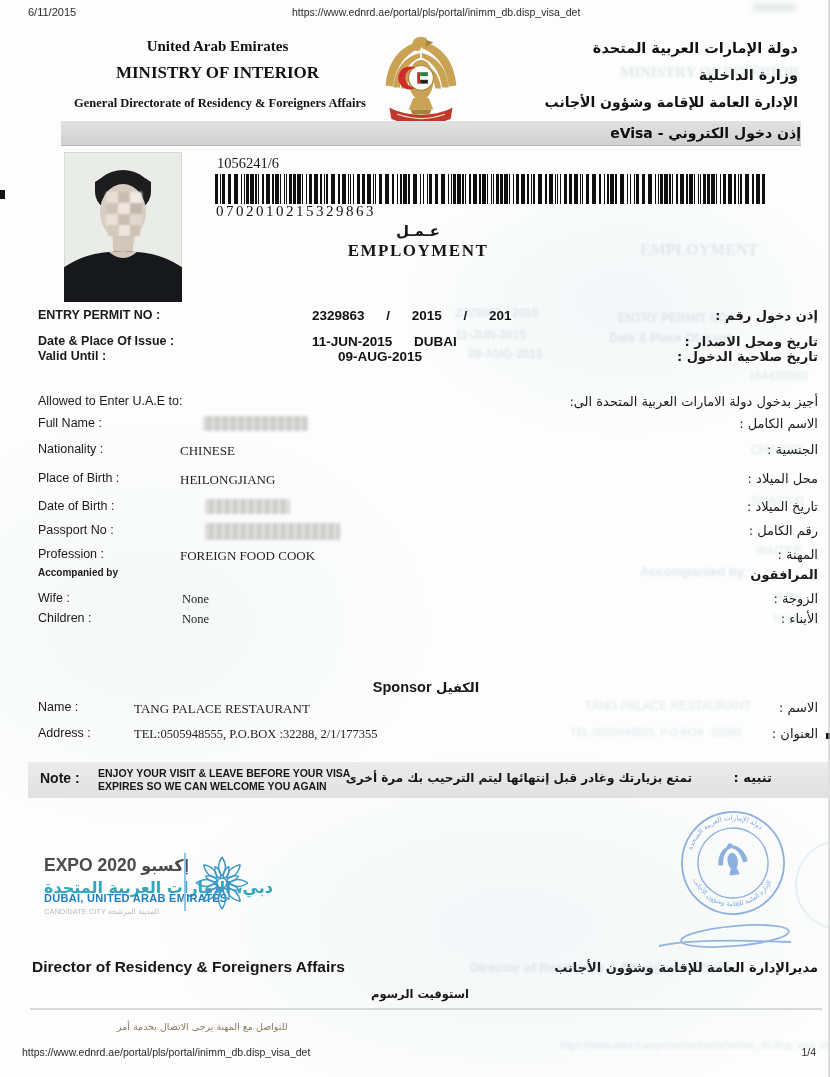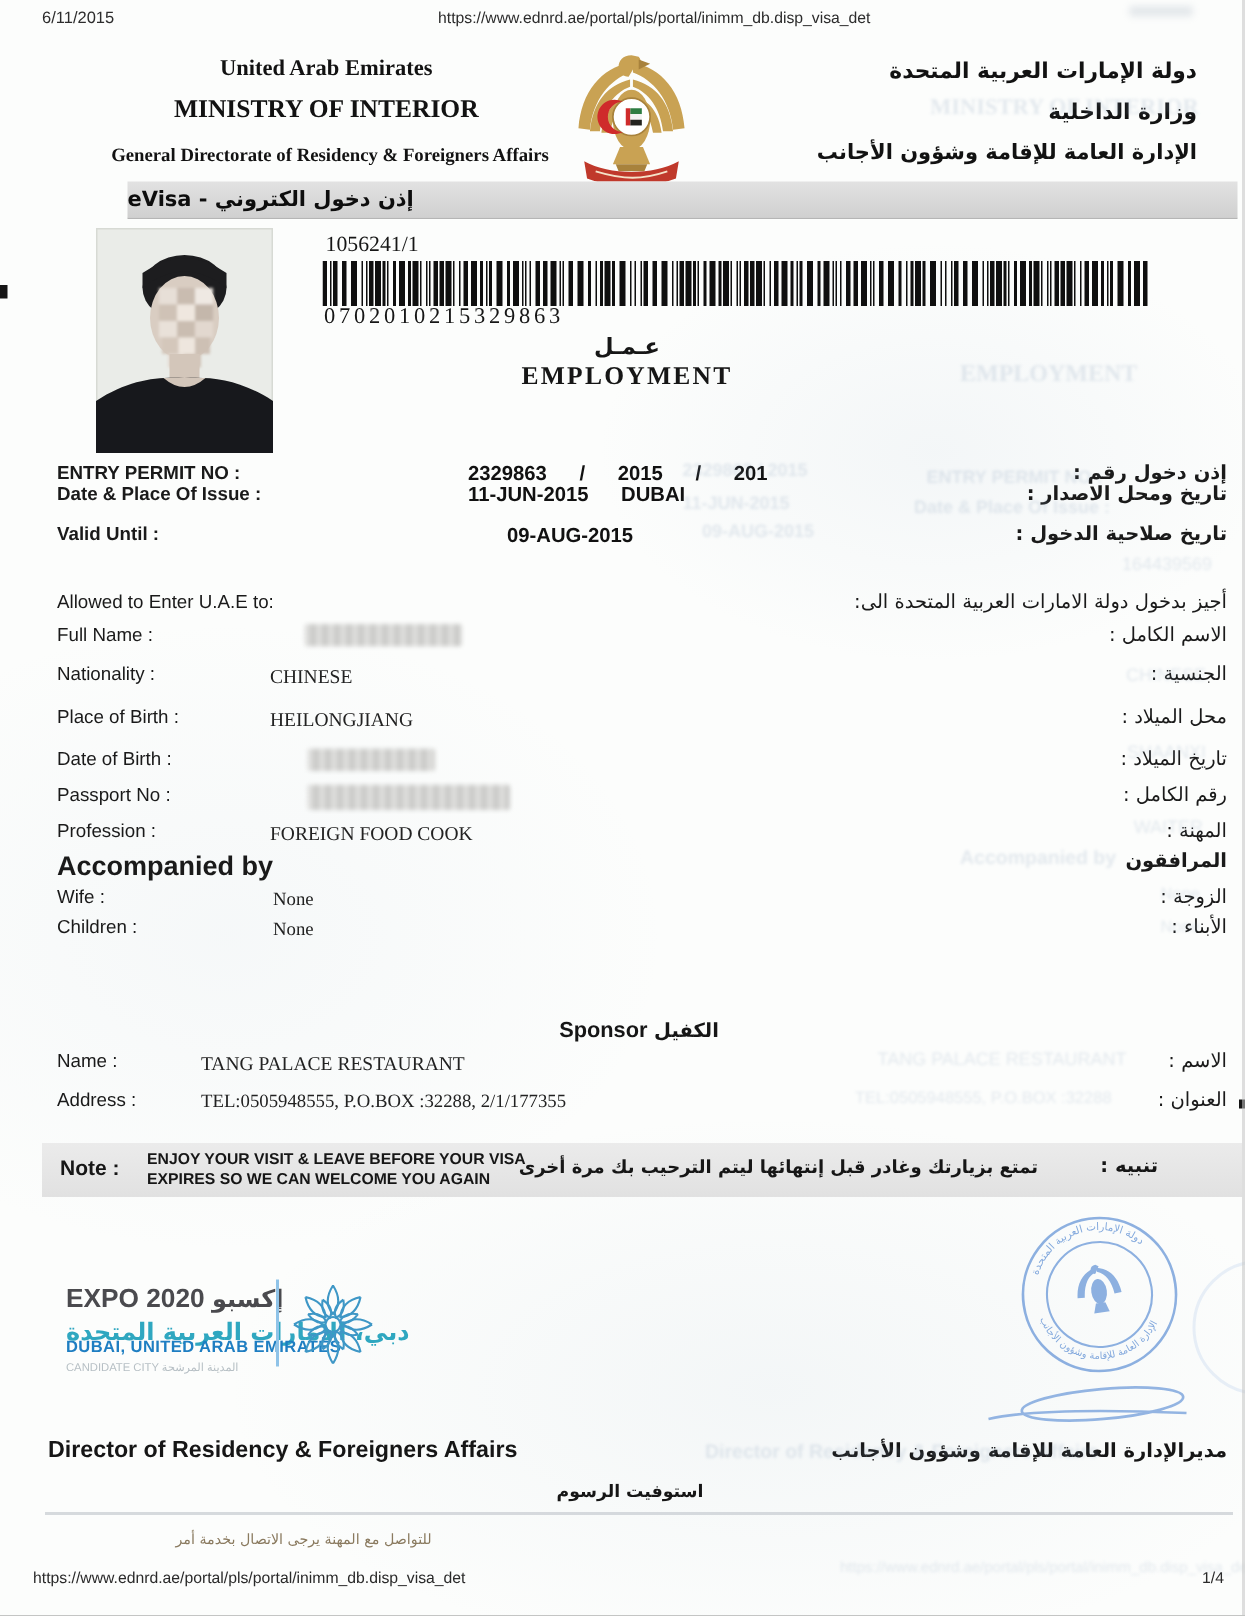--- a/index.html
+++ b/index.html
@@ -13,30 +13,30 @@
   .abs{position:absolute;white-space:nowrap;}
   .serif{font-family:"Liberation Serif",serif;}
   .ar{font-family:"DejaVu Sans",sans-serif;direction:rtl;unicode-bidi:isolate;}
   .b{font-weight:bold;}
   
   .meta{font-size:11px;color:#2c2c2c;}
   
   .hdr-en{width:375px;left:30px;text-align:center;font-family:"Liberation Serif",serif;font-weight:bold;color:#121212;}
   .hdr-ar{right:32px;text-align:right;font-weight:bold;color:#121212;font-size:14.5px;}
   
-  .banner{left:85px;top:121px;width:740px;height:24px;line-height:24px;text-align:left;
+  .banner{left:61px;top:121px;width:740px;height:24px;line-height:24px;text-align:right;
     background:linear-gradient(#e2e2e2,#d0d0d0);border-bottom:1px solid #b5b5b5;
     font-weight:bold;font-size:14px;color:#0d0d0d;}
   
   .bars{left:215px;top:174px;width:598px;height:30px;overflow:hidden;}
   .bars i{display:inline-block;height:100%;background:#0f0f0f;vertical-align:top;}
   
   .frow{position:absolute;left:38px;right:12px;height:18px;}
   .fl{position:absolute;left:0;top:0;font-size:12.5px;color:#1a1a1a;}
-  .fl.big{font-size:18px;}
+  .fl.big{font-size:10px;}
   .vc{position:absolute;left:274px;top:0;font-size:13.5px;font-weight:bold;color:#111;}
   .vs{position:absolute;left:142px;top:1px;font-family:"Liberation Serif",serif;font-size:13px;color:#222;}
   .fa{position:absolute;right:0;top:0;font-size:13px;color:#1a1a1a;}
   .gap{word-spacing:18px;}
   
   .redact{position:absolute;border-radius:2px;
     background:repeating-linear-gradient(90deg,#dddddb 0 4px,#cbcbc9 4px 8px),
                repeating-linear-gradient(0deg,rgba(255,255,255,.75) 0 4px,rgba(200,200,198,.55) 4px 8px);
     filter:blur(1.4px);}
   
@@ -120,33 +120,33 @@
       <path d="M-4,150 L-4,118 C20,101 40,99 59,100 C78,99 98,101 122,118 L122,150 Z" fill="#17181c"></path>
       <path d="M45,100 Q59,112 73,100" fill="#d3c6ba"></path>
       <defs>
           <filter id="pxb">
             <feGaussianBlur stdDeviation="1.1"></feGaussianBlur>
           </filter>
         </defs>
     </svg>
   </div>
 
-  <div class="abs serif" style="left:217px;top:155px;font-size:14.5px">1056241/1</div>
+  <div class="abs serif" style="left:217px;top:155px;font-size:14.5px">1056241/6</div>
   <div class="abs bars"><i style="width:3px;margin-right:2px"></i><i style="width:1px;margin-right:1px"></i><i style="width:3px;margin-right:3px"></i><i style="width:3px;margin-right:3px"></i><i style="width:4px;margin-right:3px"></i><i style="width:1px;margin-right:2px"></i><i style="width:1px;margin-right:1px"></i><i style="width:3px;margin-right:1px"></i><i style="width:4px;margin-right:1px"></i><i style="width:2px;margin-right:1px"></i><i style="width:1px;margin-right:3px"></i><i style="width:2px;margin-right:2px"></i><i style="width:4px;margin-right:2px"></i><i style="width:2px;margin-right:1px"></i><i style="width:4px;margin-right:1px"></i><i style="width:1px;margin-right:3px"></i><i style="width:1px;margin-right:1px"></i><i style="width:1px;margin-right:2px"></i><i style="width:3px;margin-right:1px"></i><i style="width:3px;margin-right:1px"></i><i style="width:4px;margin-right:1px"></i><i style="width:1px;margin-right:3px"></i><i style="width:1px;margin-right:2px"></i><i style="width:3px;margin-right:2px"></i><i style="width:4px;margin-right:2px"></i><i style="width:2px;margin-right:2px"></i><i style="width:1px;margin-right:1px"></i><i style="width:2px;margin-right:3px"></i><i style="width:4px;margin-right:3px"></i><i style="width:2px;margin-right:2px"></i><i style="width:4px;margin-right:2px"></i><i style="width:1px;margin-right:1px"></i><i style="width:1px;margin-right:2px"></i><i style="width:1px;margin-right:3px"></i><i style="width:3px;margin-right:2px"></i><i style="width:3px;margin-right:2px"></i><i style="width:4px;margin-right:2px"></i><i style="width:1px;margin-right:1px"></i><i style="width:1px;margin-right:3px"></i><i style="width:3px;margin-right:3px"></i><i style="width:4px;margin-right:3px"></i><i style="width:2px;margin-right:3px"></i><i style="width:1px;margin-right:2px"></i><i style="width:2px;margin-right:1px"></i><i style="width:4px;margin-right:1px"></i><i style="width:2px;margin-right:3px"></i><i style="width:4px;margin-right:3px"></i><i style="width:1px;margin-right:2px"></i><i style="width:1px;margin-right:3px"></i><i style="width:1px;margin-right:1px"></i><i style="width:3px;margin-right:3px"></i><i style="width:3px;margin-right:3px"></i><i style="width:4px;margin-right:3px"></i><i style="width:1px;margin-right:2px"></i><i style="width:1px;margin-right:1px"></i><i style="width:3px;margin-right:1px"></i><i style="width:4px;margin-right:1px"></i><i style="width:2px;margin-right:1px"></i><i style="width:1px;margin-right:3px"></i><i style="width:2px;margin-right:2px"></i><i style="width:4px;margin-right:2px"></i><i style="width:2px;margin-right:1px"></i><i style="width:4px;margin-right:1px"></i><i style="width:1px;margin-right:3px"></i><i style="width:1px;margin-right:1px"></i><i style="width:1px;margin-right:2px"></i><i style="width:3px;margin-right:1px"></i><i style="width:3px;margin-right:1px"></i><i style="width:4px;margin-right:1px"></i><i style="width:1px;margin-right:3px"></i><i style="width:1px;margin-right:2px"></i><i style="width:3px;margin-right:2px"></i><i style="width:4px;margin-right:2px"></i><i style="width:2px;margin-right:2px"></i><i style="width:1px;margin-right:1px"></i><i style="width:2px;margin-right:3px"></i><i style="width:4px;margin-right:3px"></i><i style="width:2px;margin-right:2px"></i><i style="width:4px;margin-right:2px"></i><i style="width:1px;margin-right:1px"></i><i style="width:1px;margin-right:2px"></i><i style="width:1px;margin-right:3px"></i><i style="width:3px;margin-right:2px"></i><i style="width:3px;margin-right:2px"></i><i style="width:4px;margin-right:2px"></i><i style="width:1px;margin-right:1px"></i><i style="width:1px;margin-right:3px"></i><i style="width:3px;margin-right:3px"></i><i style="width:4px;margin-right:3px"></i><i style="width:2px;margin-right:3px"></i><i style="width:1px;margin-right:2px"></i><i style="width:2px;margin-right:1px"></i><i style="width:4px;margin-right:1px"></i><i style="width:2px;margin-right:3px"></i><i style="width:4px;margin-right:3px"></i><i style="width:1px;margin-right:2px"></i><i style="width:1px;margin-right:3px"></i><i style="width:1px;margin-right:1px"></i><i style="width:3px;margin-right:3px"></i><i style="width:3px;margin-right:3px"></i><i style="width:4px;margin-right:3px"></i><i style="width:1px;margin-right:2px"></i><i style="width:1px;margin-right:1px"></i><i style="width:3px;margin-right:1px"></i><i style="width:4px;margin-right:1px"></i><i style="width:2px;margin-right:1px"></i><i style="width:1px;margin-right:3px"></i><i style="width:2px;margin-right:2px"></i><i style="width:4px;margin-right:2px"></i><i style="width:2px;margin-right:1px"></i><i style="width:4px;margin-right:1px"></i><i style="width:1px;margin-right:3px"></i><i style="width:1px;margin-right:1px"></i><i style="width:1px;margin-right:2px"></i><i style="width:3px;margin-right:1px"></i><i style="width:3px;margin-right:1px"></i><i style="width:4px;margin-right:1px"></i><i style="width:1px;margin-right:3px"></i><i style="width:1px;margin-right:2px"></i><i style="width:3px;margin-right:2px"></i><i style="width:4px;margin-right:2px"></i><i style="width:2px;margin-right:2px"></i><i style="width:1px;margin-right:1px"></i><i style="width:2px;margin-right:3px"></i><i style="width:4px;margin-right:3px"></i><i style="width:2px;margin-right:2px"></i><i style="width:4px;margin-right:2px"></i><i style="width:3px"></i></div>
   <div class="abs serif" style="left:216px;top:203px;font-size:15px;letter-spacing:2.5px">0702010215329863</div>
 
   <div class="abs ar b" style="left:268px;top:222px;width:300px;text-align:center;font-size:15px">عـمـل</div>
   <div class="abs serif b" style="left:268px;top:241px;width:300px;text-align:center;font-size:17px;letter-spacing:1.5px">EMPLOYMENT</div>
 
   <div class="frow" style="top:308px">
     <span class="fl b">ENTRY PERMIT NO :</span>
     <span class="vc gap">2329863 / 2015 / 201</span>
     <span class="fa ar b">إذن دخول رقم :</span>
   </div>
-  <div class="frow" style="top:322px">
+  <div class="frow" style="top:334px">
     <span class="fl b">Date &amp; Place Of Issue :</span>
     <span class="vc gap">11-JUN-2015 DUBAI</span>
     <span class="fa ar b">تاريخ ومحل الاصدار :</span>
   </div>
   <div class="frow" style="top:349px">
     <span class="fl b">Valid Until :</span>
     <span class="vc" style="left:300px">09-AUG-2015</span>
     <span class="fa ar b">تاريخ صلاحية الدخول :</span>
   </div>
   <div class="frow" style="top:394px">

